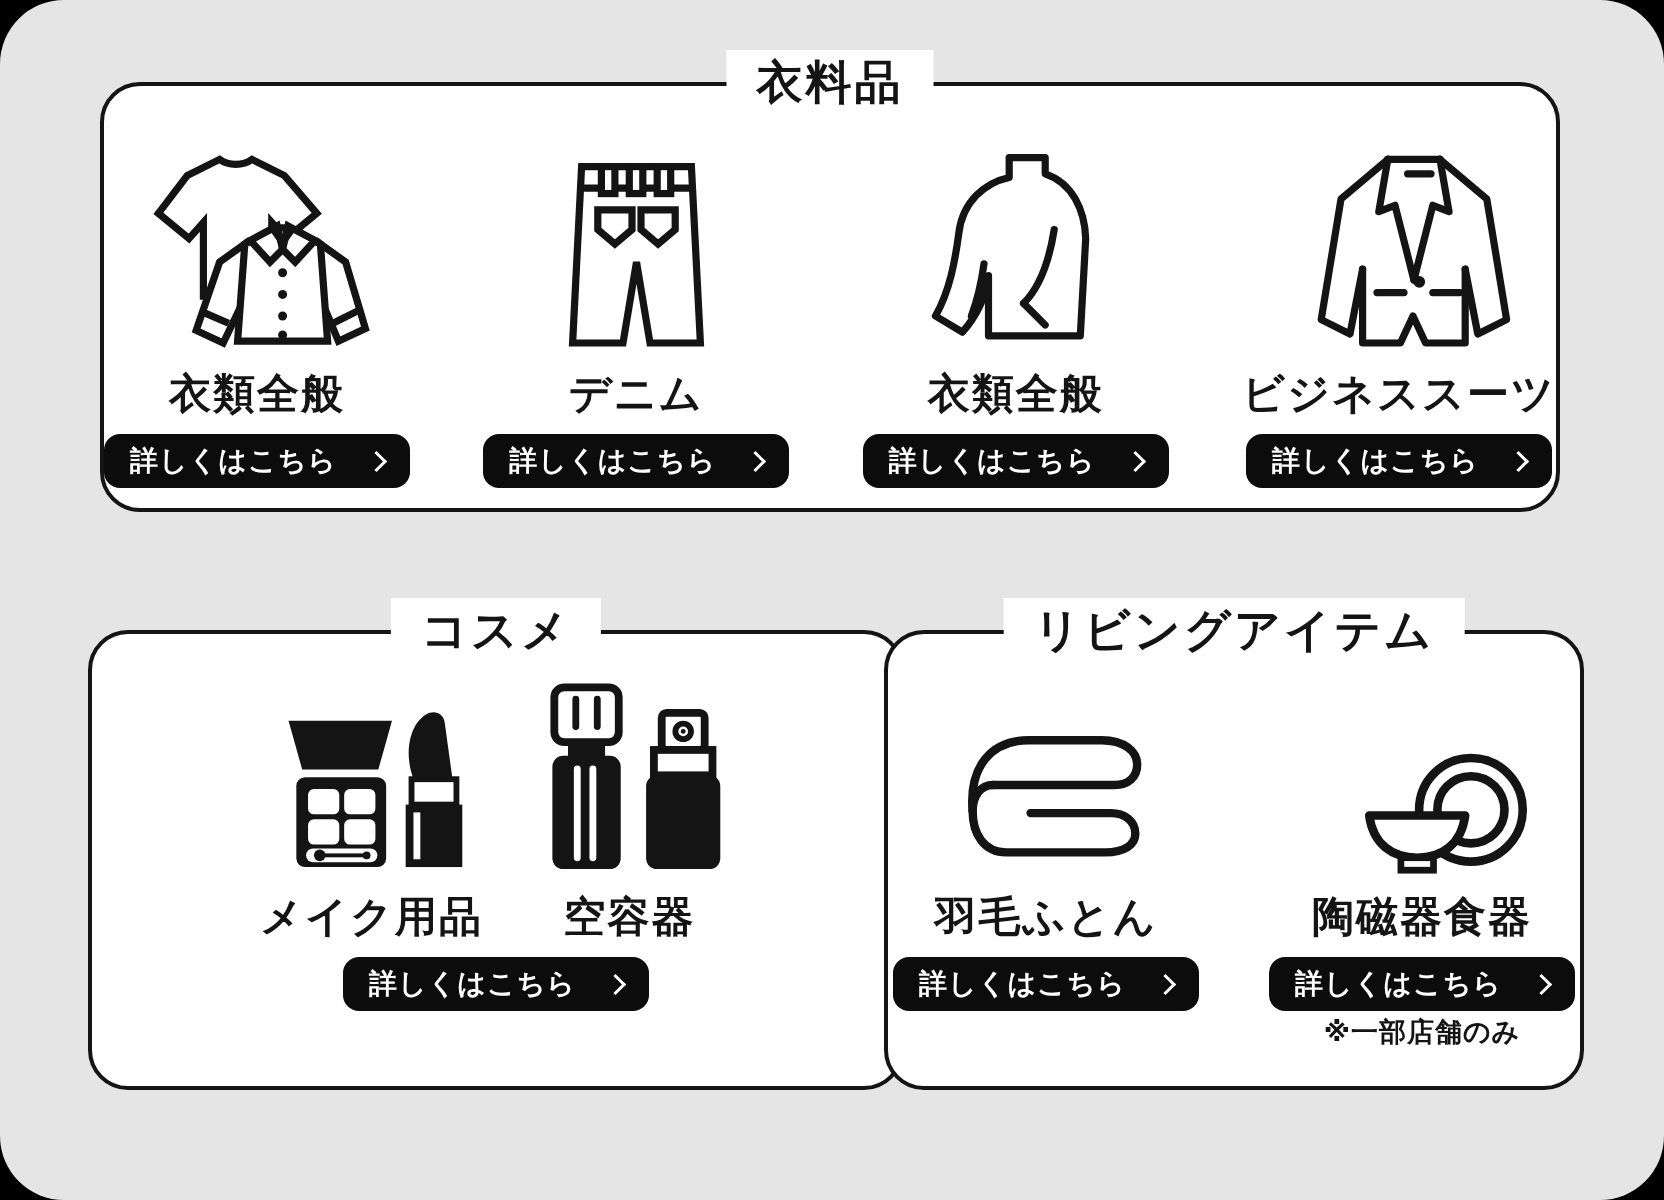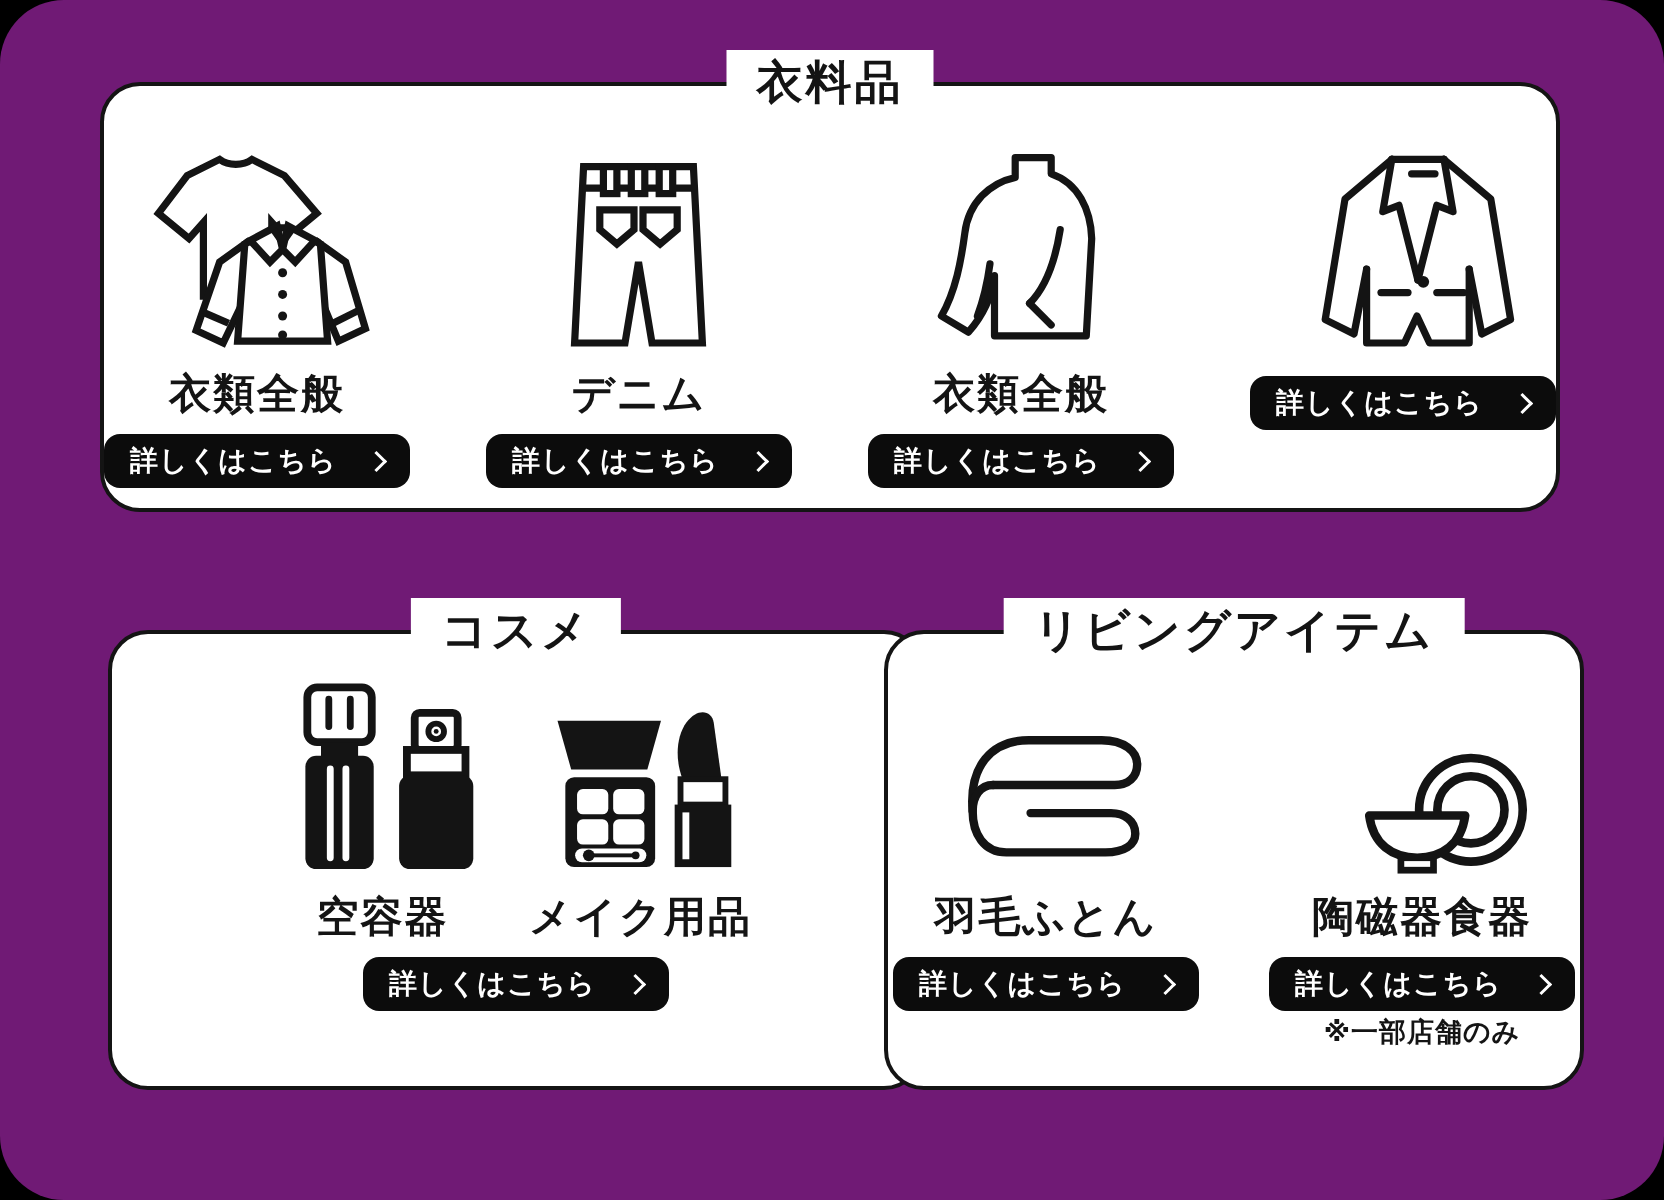--- a/index.html
+++ b/index.html
@@ -2,25 +2,25 @@
 <html><head>
 <meta charset="utf-8">
 <style>
   html,body { margin:0; padding:0; }
   body {
     width:1664px; height:1200px; background:#000;
     font-family:"Liberation Sans","DejaVu Sans",sans-serif;
   }
   .canvas {
     position:relative; width:1664px; height:1200px;
-    background:#701a75; border-radius:64px; overflow:hidden; color:#141414;
+    background:#e5e5e5; border-radius:64px; overflow:hidden; color:#141414;
   }
   .box { position:absolute; border:4px solid #141414; border-radius:40px; box-sizing:border-box; background:#fff; }
   #box-clothing  { left:100px; top:82px;  width:1460px; height:430px; }
-  #box-cosmetics { left:108px; top:630px; width:816px;  height:460px; }
+  #box-cosmetics { left:88px; top:630px; width:816px;  height:460px; }
   #box-living    { left:884px; top:630px; width:700px;  height:460px; }
   .box-title {
     position:absolute; top:-36px; left:50%; transform:translateX(-50%);
     background:#fff; padding:0 30px; margin:0;
     font-size:46px; line-height:64px; font-weight:900; letter-spacing:3px; white-space:nowrap;
   }
   .items-row { display:flex; padding-top:26px; }
   #box-clothing  .items-row { justify-content:space-between; }
   #box-cosmetics .items-row { justify-content:center; gap:44px; }
   #box-living    .items-row { justify-content:center; gap:70px; }
@@ -135,78 +135,79 @@
               <path d="M84 158 L84 240 L126 240 L140 210 L154 240 L198 240 L198 158"></path>
               <path d="M170 36 L222 80 L244 214 L212 230 L198 158"></path>
               <path d="M112 36 L102 94 L120 87 L141 170"></path>
               <path d="M170 36 L180 94 L162 87 L141 170"></path>
               <path d="M100 184 L130 184"></path>
               <path d="M162 184 L192 184"></path>
             </g>
             <circle cx="147" cy="172" r="6.5" fill="#141414"></circle>
           </svg>
         </div>
+        <div class="item-label">ビジネススーツ</div>
         <button class="btn">
           <span>詳しくはこちら</span>
           <span class="chev"></span>
         </button>
       </div>
 
     </div>
   </section>
 
   <section class="box" id="box-cosmetics">
     <h2 class="box-title">コスメ</h2>
     <div class="items-row">
+
+      <div class="item">
+        <div class="icon-wrap">
+          <svg width="205" height="215" viewBox="0 0 210 220" aria-hidden="true">
+            <path d="M20 62 L126 62 L112 112 L34 112 Z" fill="#141414"></path>
+            <rect x="28" y="120" width="92" height="92" rx="9" fill="#141414"></rect>
+            <g fill="#fff">
+              <rect x="40" y="132" width="32" height="26" rx="6"></rect>
+              <rect x="77" y="132" width="32" height="26" rx="6"></rect>
+              <rect x="40" y="163" width="32" height="26" rx="6"></rect>
+              <rect x="77" y="163" width="32" height="26" rx="6"></rect>
+              <rect x="38" y="193" width="73" height="14" rx="7"></rect>
+            </g>
+            <g fill="#141414">
+              <circle cx="52" cy="200" r="6"></circle>
+              <circle cx="100" cy="200" r="4"></circle>
+              <rect x="52" y="198" width="48" height="4"></rect>
+            </g>
+            <path d="M148 122 C140 100 142 78 152 64 C164 48 178 52 180 64 L188 122 Z" fill="#141414"></path>
+            <rect x="146" y="122" width="46" height="26" fill="#fff" stroke="#141414" stroke-width="6"></rect>
+            <rect x="140" y="148" width="58" height="64" fill="#141414"></rect>
+            <rect x="148" y="156" width="7" height="48" fill="#fff"></rect>
+          </svg>
+        </div>
+        <div class="item-label">メイク用品</div>
+      </div>
 
       <div class="item">
         <div class="icon-wrap">
           <svg width="205" height="215" viewBox="0 0 210 220" aria-hidden="true">
             <rect x="28" y="28" width="66" height="56" rx="10" fill="#fff" stroke="#141414" stroke-width="8"></rect>
             <path d="M50 40 L50 68 M72 40 L72 68" stroke="#141414" stroke-width="7" stroke-linecap="round" fill="none"></path>
             <rect x="42" y="84" width="38" height="16" fill="#141414"></rect>
             <rect x="26" y="98" width="70" height="116" rx="11" fill="#141414"></rect>
             <rect x="48" y="108" width="7" height="98" rx="3.5" fill="#fff"></rect>
             <rect x="64" y="108" width="7" height="98" rx="3.5" fill="#fff"></rect>
             <rect x="138" y="54" width="44" height="38" rx="5" fill="#fff" stroke="#141414" stroke-width="8"></rect>
             <circle cx="160" cy="73" r="8" fill="#fff" stroke="#141414" stroke-width="6"></circle>
             <circle cx="160" cy="73" r="2.5" fill="#141414"></circle>
             <rect x="130" y="92" width="60" height="26" fill="#fff" stroke="#141414" stroke-width="8"></rect>
             <rect x="122" y="118" width="76" height="96" rx="11" fill="#141414"></rect>
           </svg>
         </div>
         <div class="item-label">空容器</div>
       </div>
 
-      <div class="item">
-        <div class="icon-wrap">
-          <svg width="205" height="215" viewBox="0 0 210 220" aria-hidden="true">
-            <path d="M20 62 L126 62 L112 112 L34 112 Z" fill="#141414"></path>
-            <rect x="28" y="120" width="92" height="92" rx="9" fill="#141414"></rect>
-            <g fill="#fff">
-              <rect x="40" y="132" width="32" height="26" rx="6"></rect>
-              <rect x="77" y="132" width="32" height="26" rx="6"></rect>
-              <rect x="40" y="163" width="32" height="26" rx="6"></rect>
-              <rect x="77" y="163" width="32" height="26" rx="6"></rect>
-              <rect x="38" y="193" width="73" height="14" rx="7"></rect>
-            </g>
-            <g fill="#141414">
-              <circle cx="52" cy="200" r="6"></circle>
-              <circle cx="100" cy="200" r="4"></circle>
-              <rect x="52" y="198" width="48" height="4"></rect>
-            </g>
-            <path d="M148 122 C140 100 142 78 152 64 C164 48 178 52 180 64 L188 122 Z" fill="#141414"></path>
-            <rect x="146" y="122" width="46" height="26" fill="#fff" stroke="#141414" stroke-width="6"></rect>
-            <rect x="140" y="148" width="58" height="64" fill="#141414"></rect>
-            <rect x="148" y="156" width="7" height="48" fill="#fff"></rect>
-          </svg>
-        </div>
-        <div class="item-label">メイク用品</div>
-      </div>
-
     </div>
     <div class="center-btn-row">
       <button class="btn">
         <span>詳しくはこちら</span>
         <span class="chev"></span>
       </button>
     </div>
   </section>
 
   <section class="box" id="box-living">

